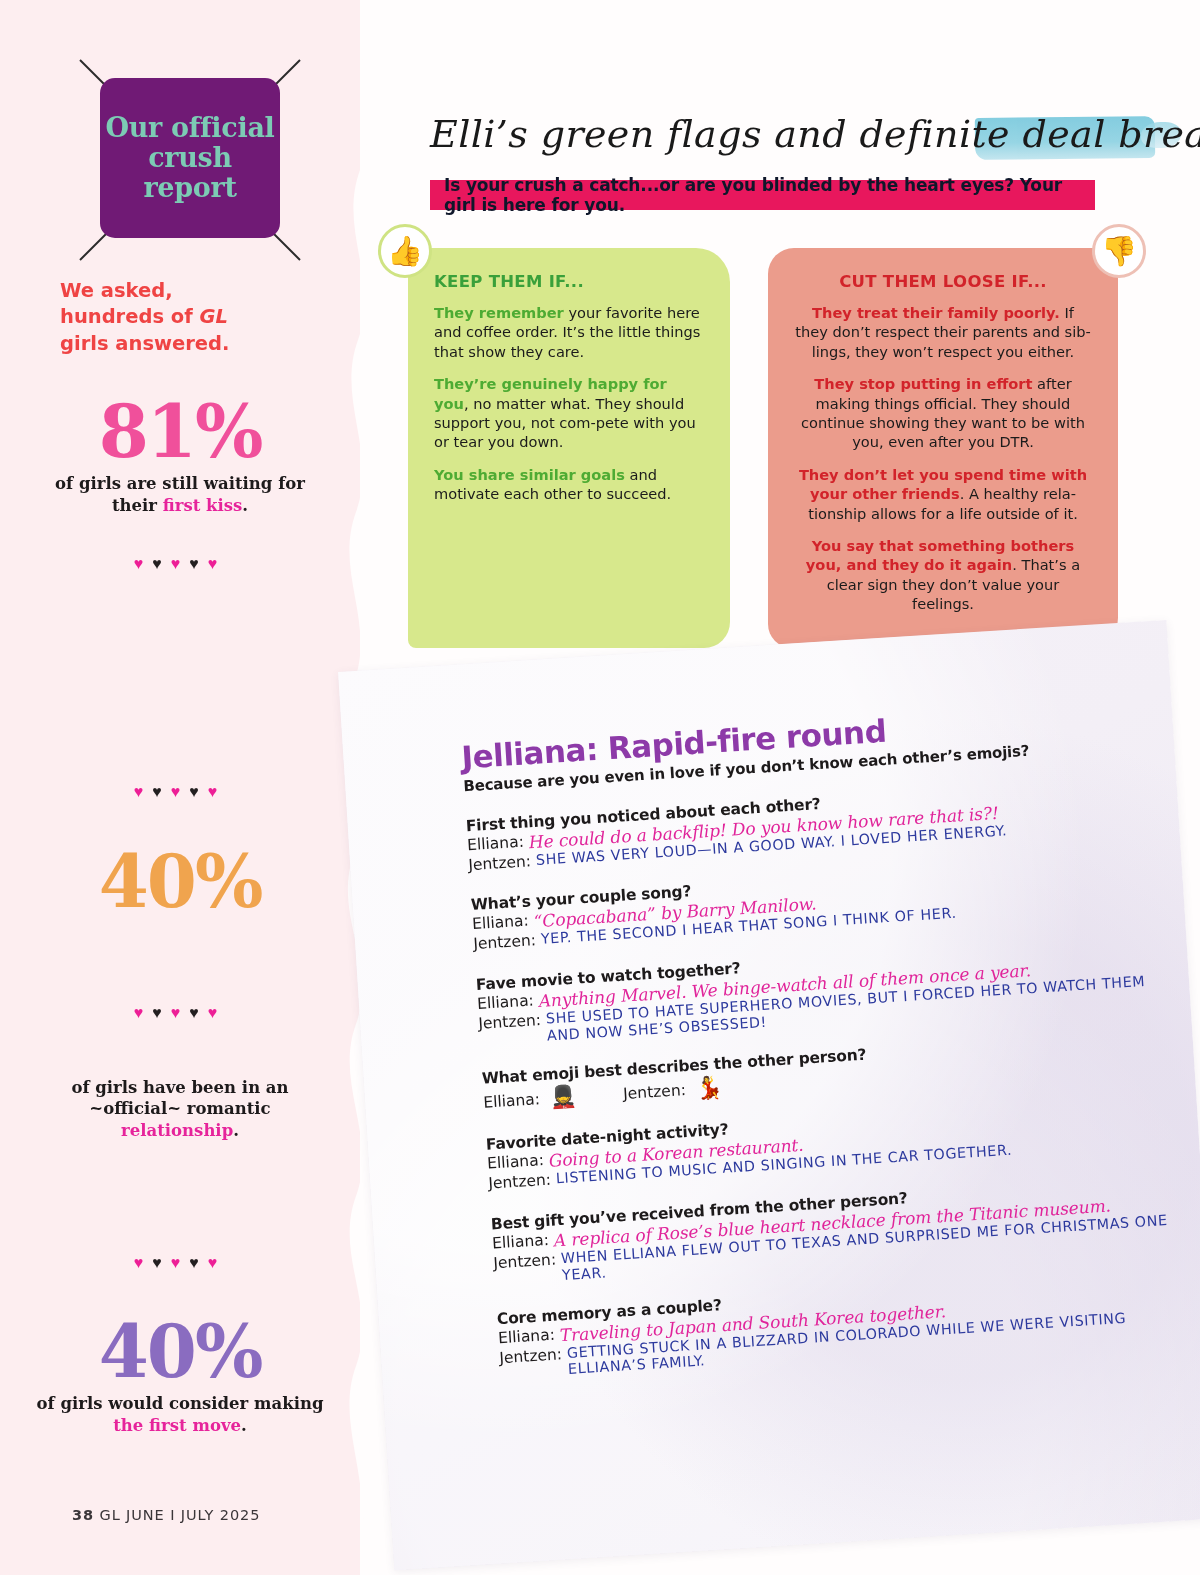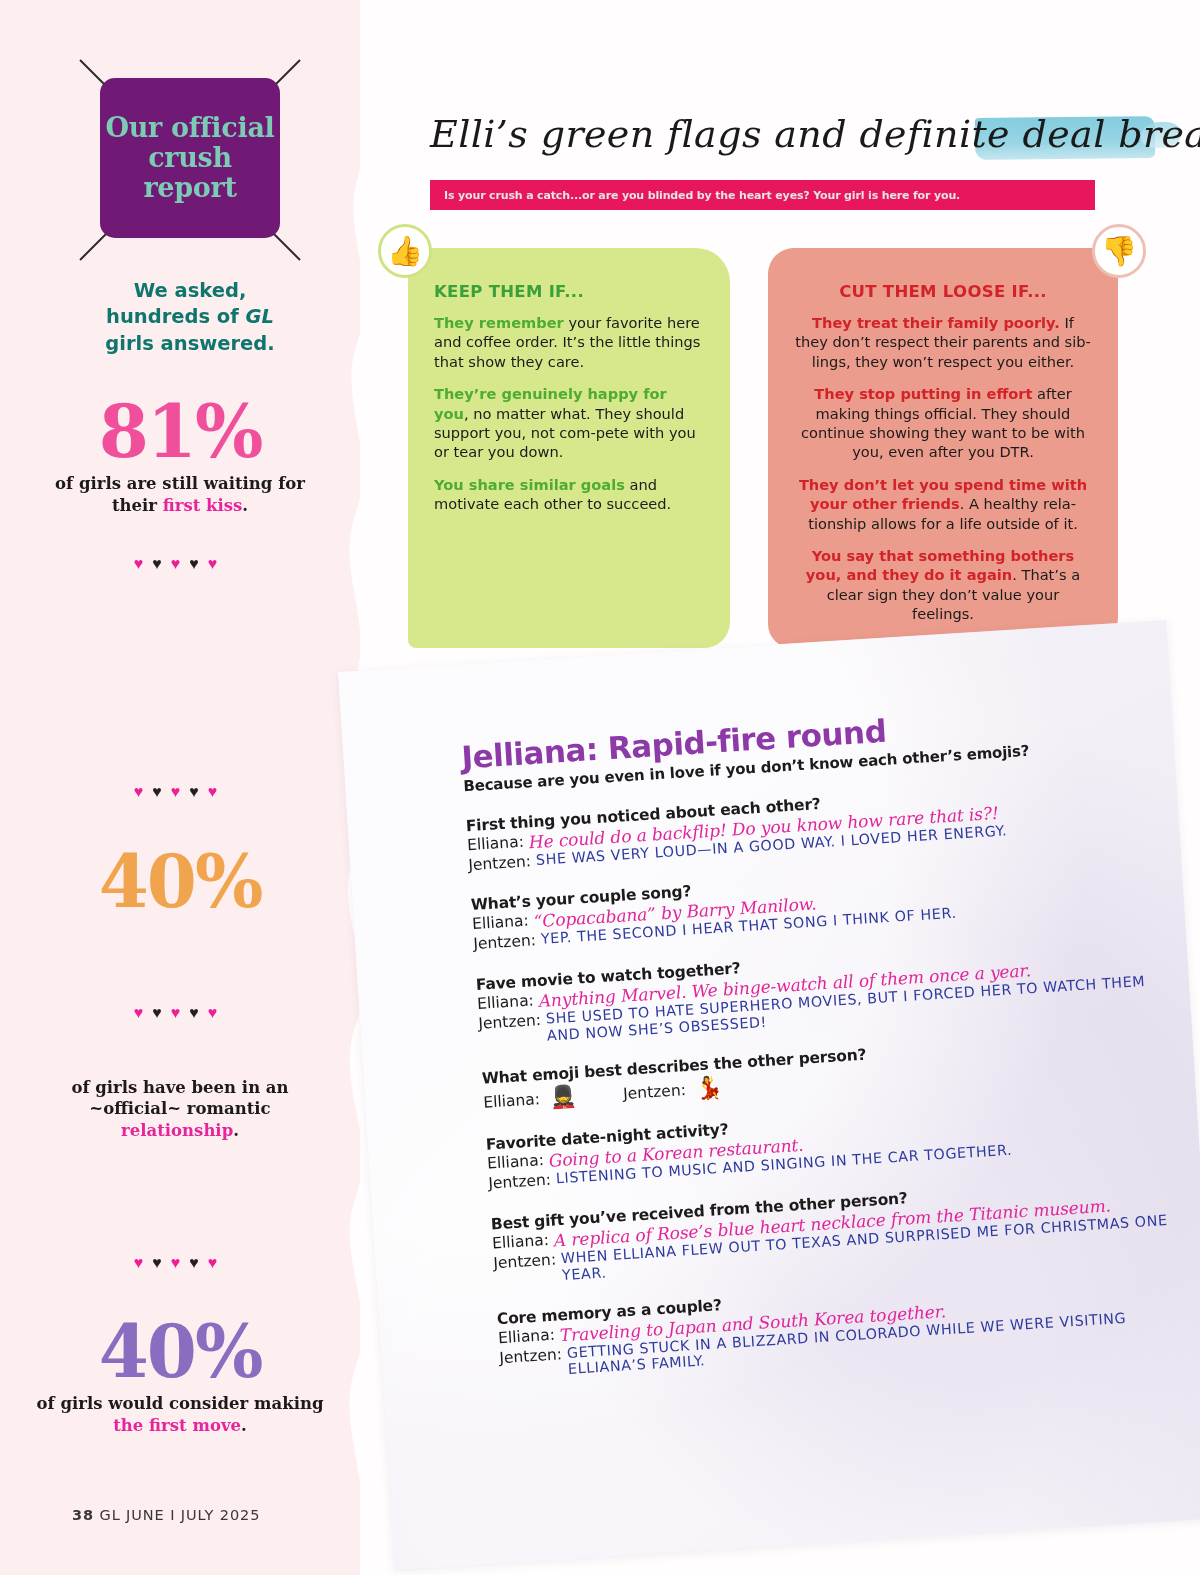--- a/index.html
+++ b/index.html
@@ -71,26 +71,25 @@
   .crop-mark {
     position: absolute;
     width: 44px; height: 44px;
   }
   .crop-mark svg { display: block; }
 
   .asked-text {
     position: absolute;
     left: 60px; top: 278px;
     width: 260px;
-    text-align: center;
     font-family: "DejaVu Sans", sans-serif;
     font-weight: bold;
     font-size: 19.5px;
     line-height: 1.35;
-    color: #0f766e;
+    color: #ef4444;
   }
   .asked-text i { font-style: italic; }
 
   .stat {
     position: absolute;
     left: 20px;
     width: 320px;
     text-align: center;
   }
   .stat-num {
@@ -176,29 +175,29 @@
     width: 665px; height: 30px;
     background: #e8175d;
     display: flex;
     align-items: center;
     padding-left: 14px;
     z-index: 6;
   }
   .subbanner-text {
     font-family: "DejaVu Sans", sans-serif;
     font-weight: bold;
-    font-size: 11px;
-    color: #e5e5e5;
+    font-size: 17px;
+    color: #0f172a;
     letter-spacing: -0.15px;
   }
 
   
   .card {
     position: absolute;
-    padding: 34px 26px 24px 26px;
+    padding: 24px 26px 24px 26px;
     z-index: 4;
   }
   .card-keep {
     left: 408px; top: 248px;
     width: 322px; height: 400px;
     background: #d7e88c;
     border-radius: 6px 34px 26px 8px;
   }
   .card-cut {
     left: 768px; top: 248px;

